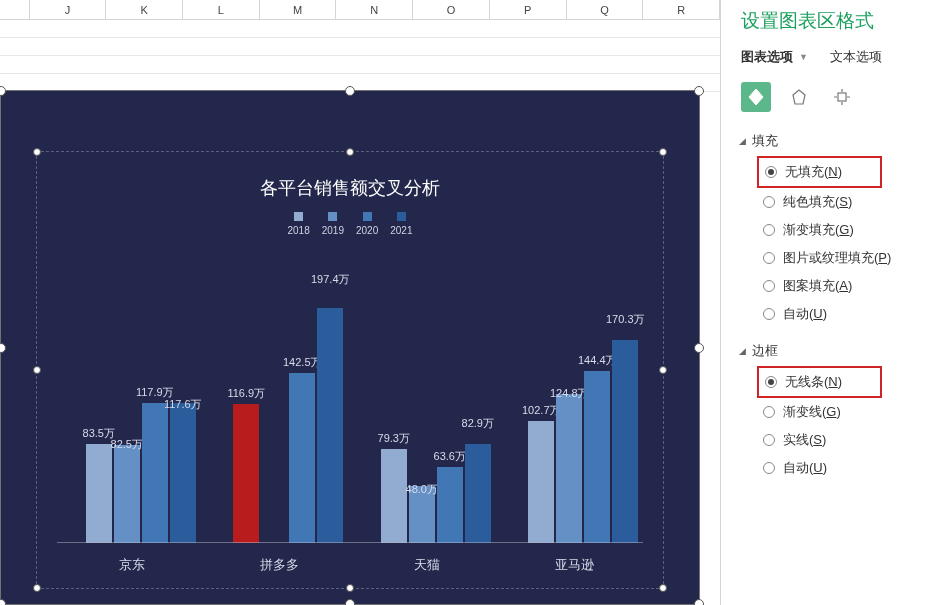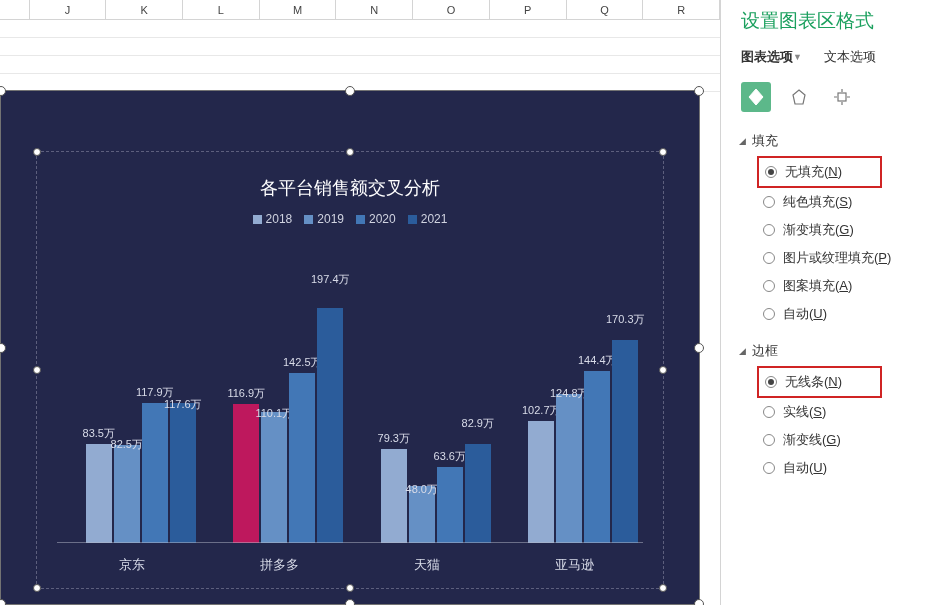--- a/index.html
+++ b/index.html
@@ -82,22 +82,23 @@
     .legend {
       display: flex;
       justify-content: center;
       gap: 12px;
       margin-top: 12px;
     }
     .legend-item {
       display: flex;
       align-items: center;
       gap: 4px;
-      font-size: 12px;
+      font-size: 10px;
       color: #d0d3e0;
+      flex-direction: column;
     }
     .legend-swatch {
       width: 9px;
       height: 9px;
     }
     .plot-area {
       position: absolute;
       top: 90px;
       left: 20px;
       right: 20px;
@@ -161,21 +162,21 @@
     .panel-tabs {
       display: flex;
       gap: 22px;
       font-size: 13px;
       padding: 4px 0 10px 2px;
     }
     .panel-tab {
       color: #333;
       display: flex;
       align-items: center;
-      gap: 0;
+      gap: 6px;
       cursor: pointer;
     }
     .panel-tab.active {
       font-weight: bold;
     }
     .dropdown-caret {
       font-size: 9px;
       color: #888;
     }
     .icon-row {
@@ -322,25 +323,22 @@
               <div class="bar-label" style="top: -8px;">82.5万</div>
             </div>
             <div class="bar" style="left: 74.75px; width: 26px; height: 140.357px; background: rgb(66, 119, 182); text-align: right;">
               <div class="bar-label" style="top: -18px;">117.9万</div>
             </div>
             <div class="bar" style="left: 102.75px; width: 26px; height: 140px; background: rgb(43, 92, 155);">
               <div class="bar-label" style="top: -6px;">117.6万</div>
             </div>
           </div>
           <div class="cluster" style="left: 157.5px; width: 147.5px;">
-            <div class="bar" style="left: 18.75px; width: 26px; height: 139.167px; background: #be185d; margin-top: 18px;">
+            <div class="bar" style="left: 18.75px; width: 26px; height: 139.167px; background: #b91c1c; margin-top: 18px;">
               <div class="bar-label" style="top: -18px;">116.9万</div>
-            </div>
-            <div class="bar" style="left: 46.75px; width: 26px; height: 131.071px; background: rgb(101, 144, 197);">
-              <div class="bar-label" style="top: -6px;">110.1万</div>
             </div>
             <div class="bar" style="left: 74.75px; width: 26px; height: 169.643px; background: rgb(66, 119, 182);">
               <div class="bar-label" style="top: -18px;">142.5万</div>
             </div>
             <div class="bar" style="left: 102.75px; width: 26px; height: 235px; background: rgb(43, 92, 155);">
               <div class="bar-label" style="top: -36px;">197.4万</div>
             </div>
           </div>
           <div class="cluster" style="left: 305px; width: 147.5px;">
             <div class="bar" style="left: 18.75px; width: 26px; height: 94.4048px; background: rgb(146, 171, 209);">
@@ -452,24 +450,24 @@
   </div>
   <div class="highlight-box">
     <div class="radio-item">
       <span class="radio-circle selected"></span>
       <span><span>无线条</span>(<span class="underline-char">N</span>)</span>
     </div>
   </div>
   <div class="radio-group">
     <div class="radio-item">
       <span class="radio-circle"></span>
+      <span><span>渐变线</span>(<span class="underline-char">G</span>)</span>
+    </div>
+    <div class="radio-item">
+      <span class="radio-circle"></span>
       <span><span>实线</span>(<span class="underline-char">S</span>)</span>
     </div>
     <div class="radio-item">
       <span class="radio-circle"></span>
-      <span><span>渐变线</span>(<span class="underline-char">G</span>)</span>
-    </div>
-    <div class="radio-item">
-      <span class="radio-circle"></span>
       <span><span>自动</span>(<span class="underline-char">U</span>)</span>
     </div>
   </div>
 </div>
 
 </body></html>

